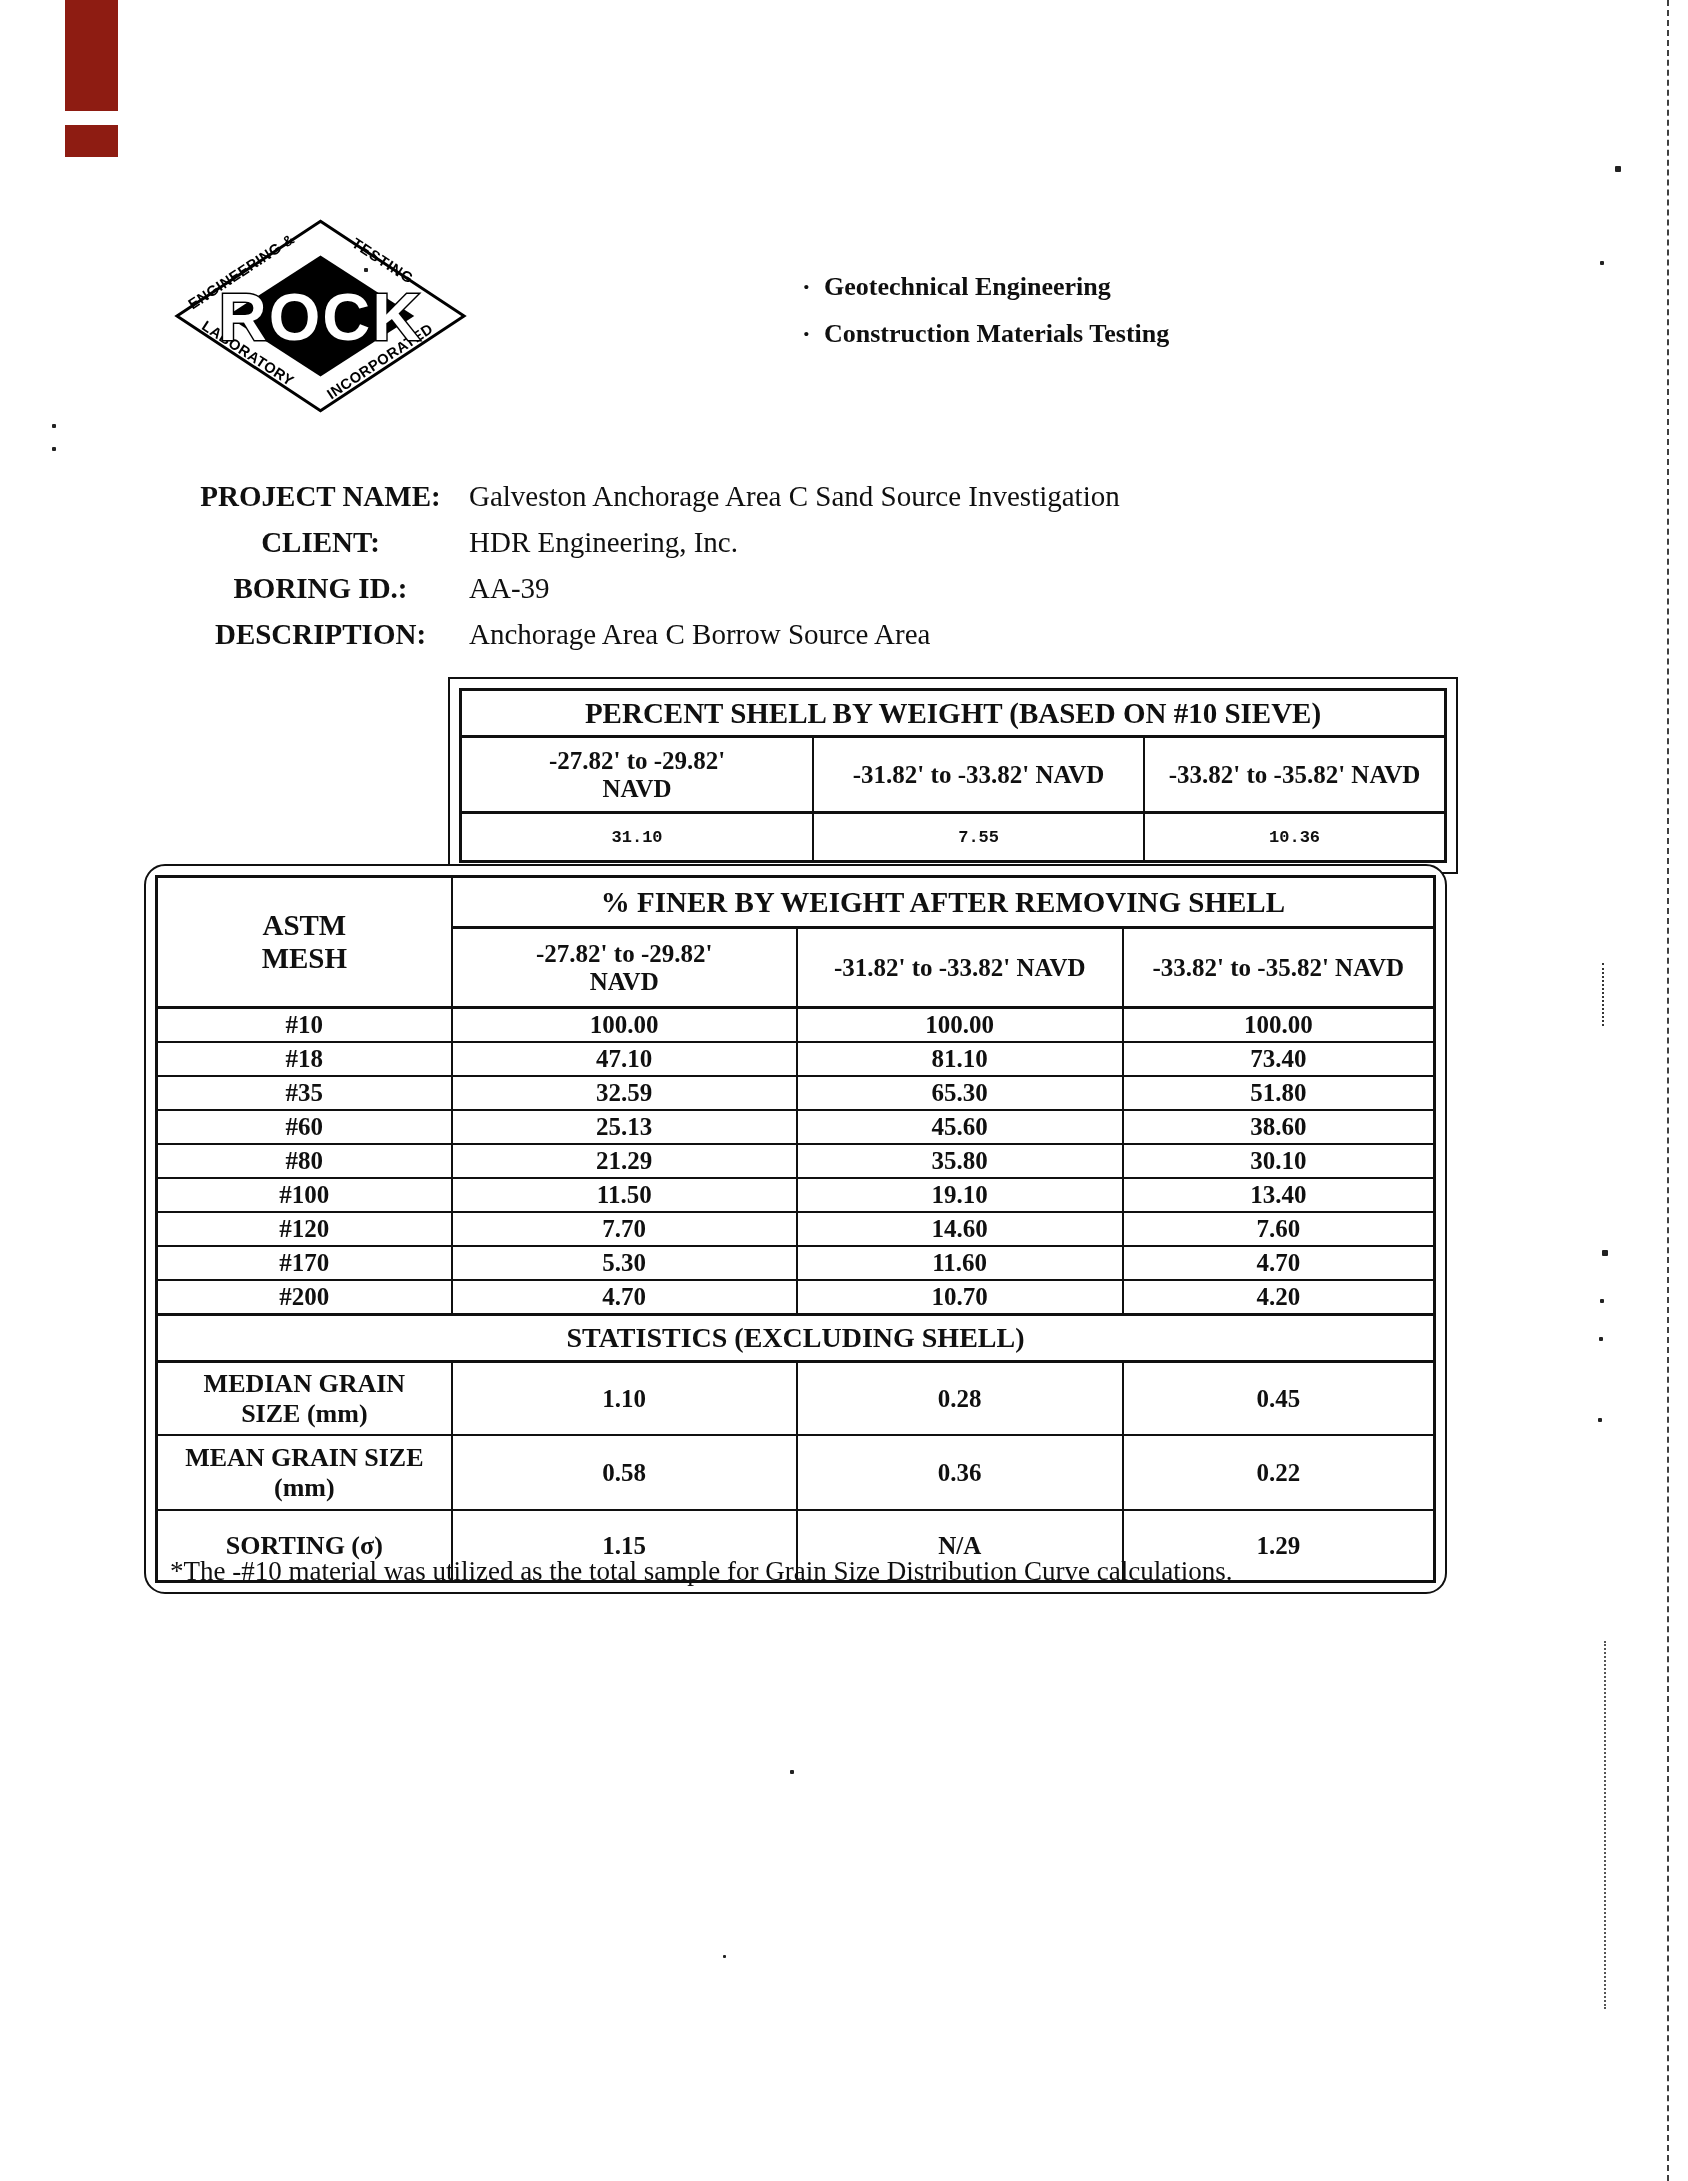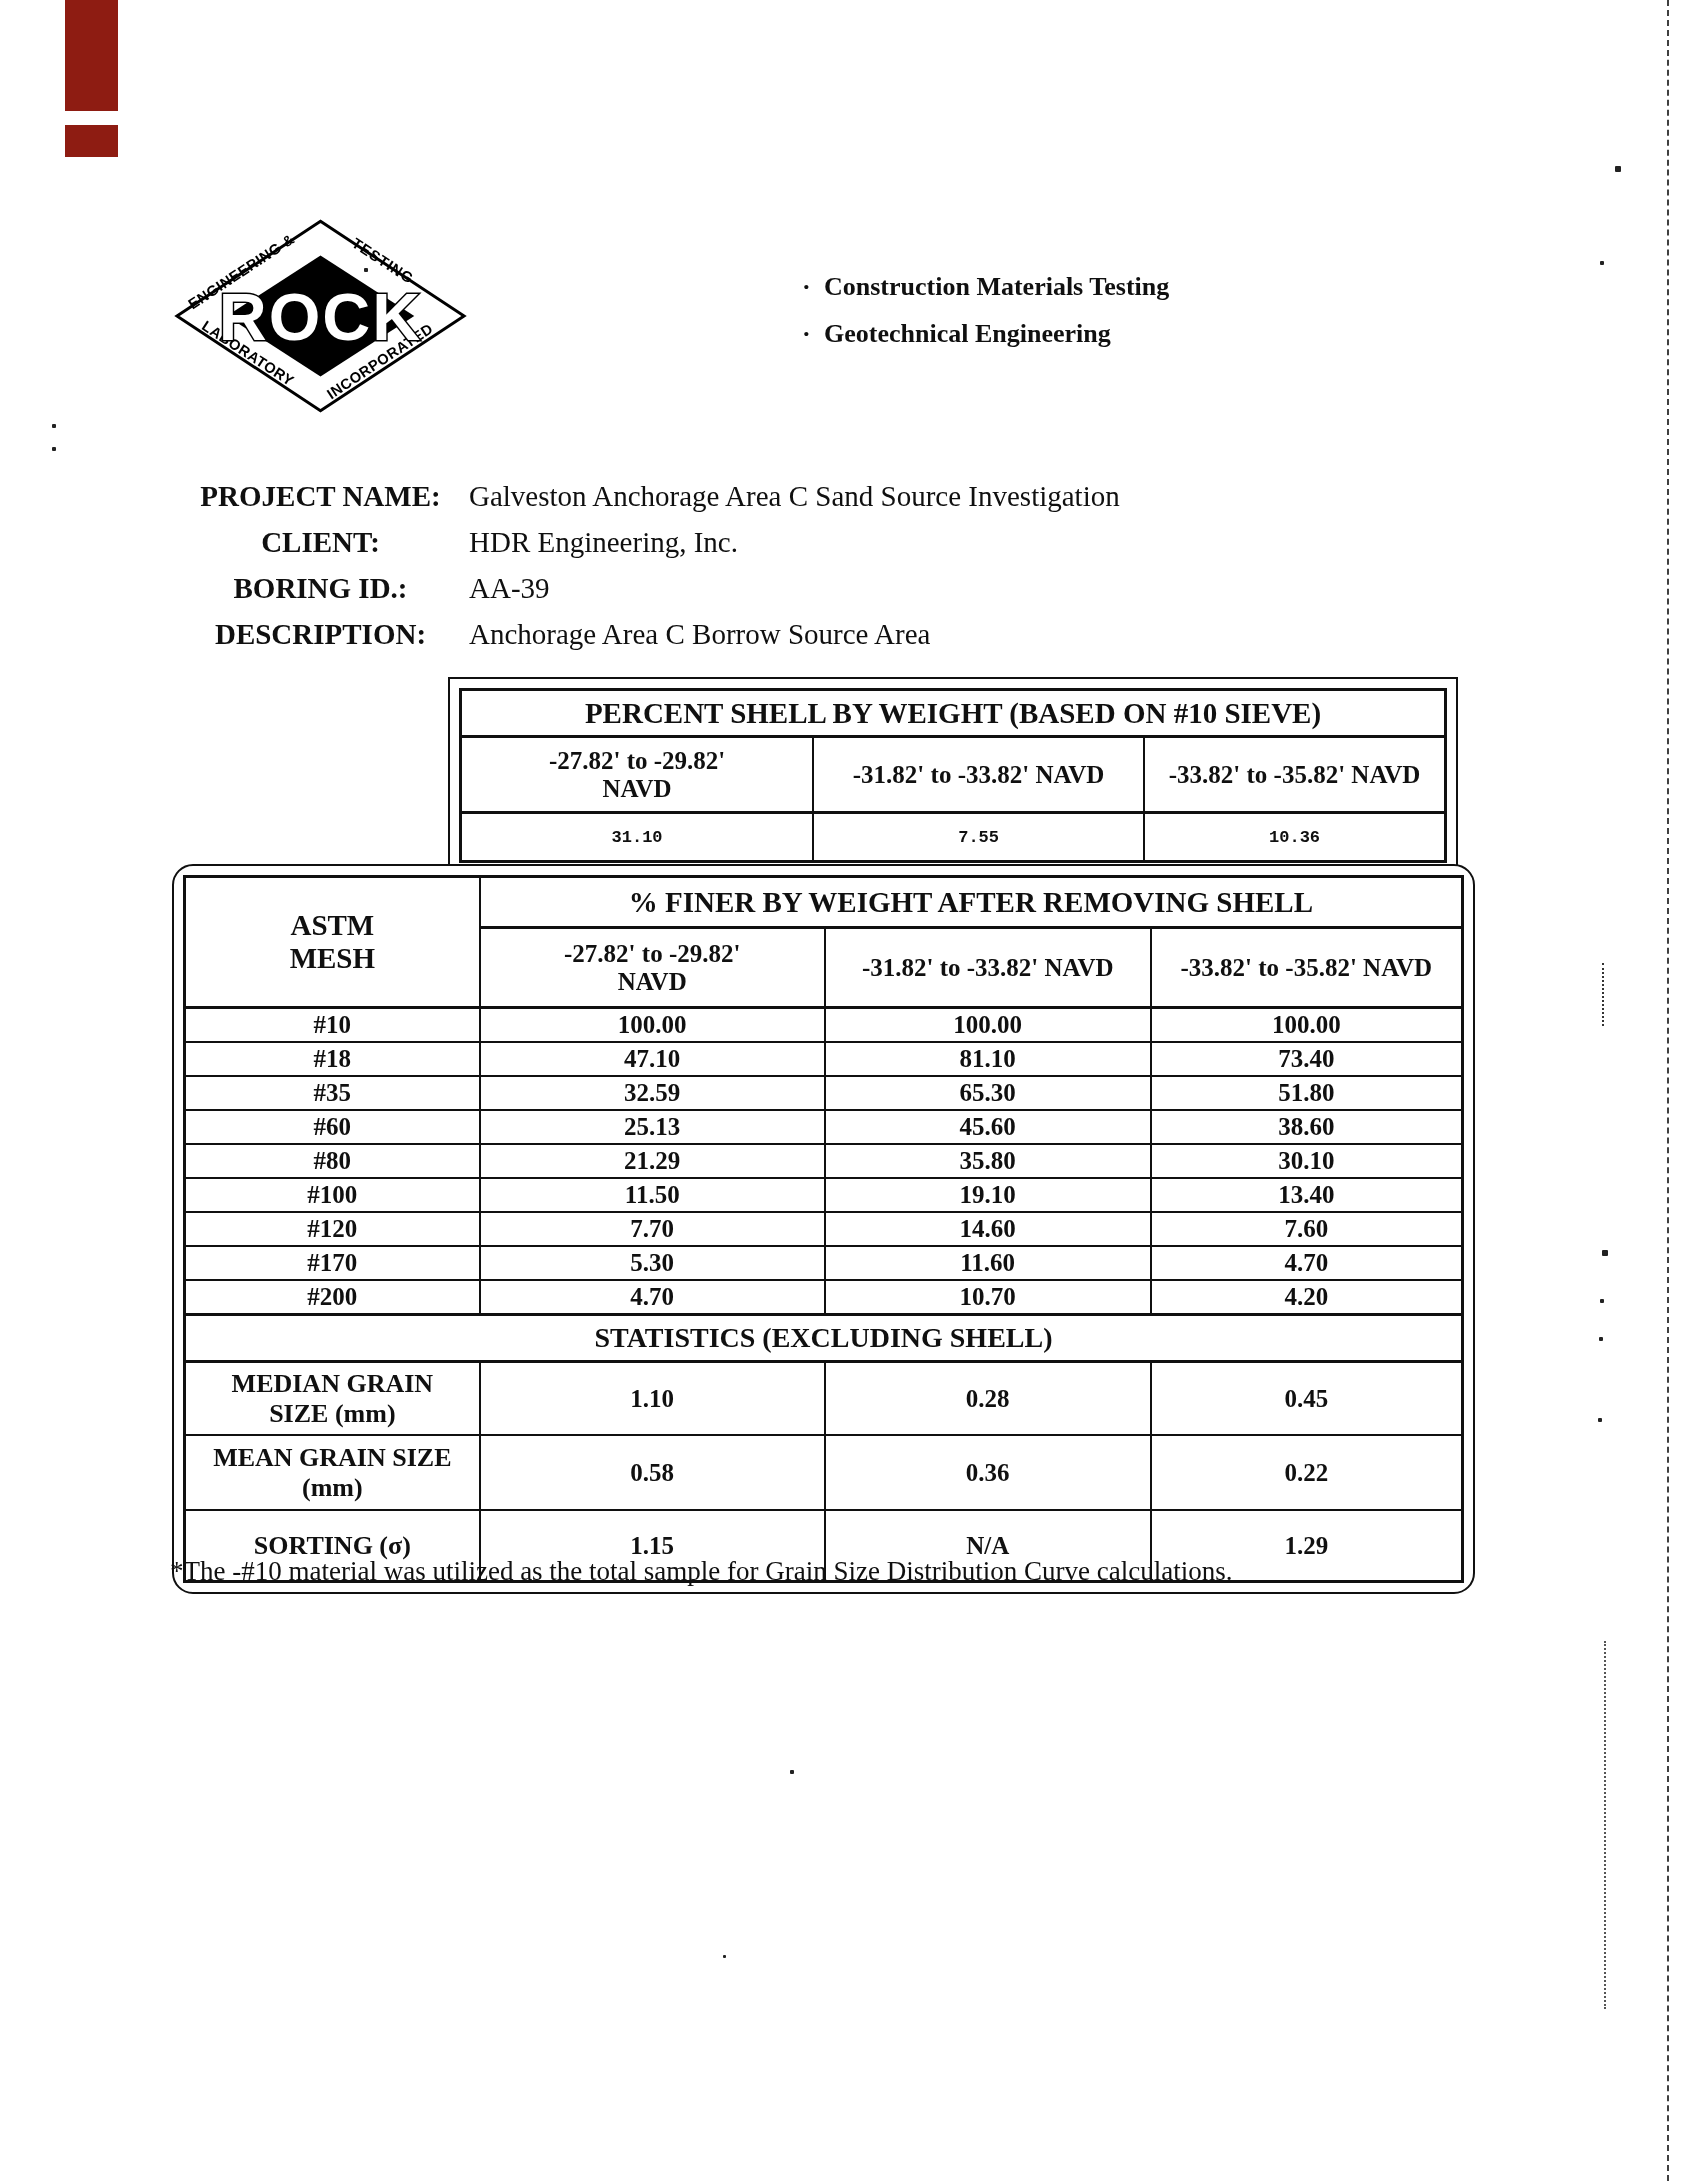--- a/index.html
+++ b/index.html
@@ -31,21 +31,21 @@
 
   
   .project{position:absolute;left:188px;top:473px;font-size:29px;line-height:46px;white-space:nowrap;}
   .project .row{display:flex;}
   .project .label{width:265px;text-align:center;font-weight:bold;}
   .project .value{margin-left:16px;}
 
   
   .tblwrap{position:absolute;border:2px solid var(--ink);padding:9px;background:var(--paper);}
   .tblwrap.t1{left:448px;top:677px;width:988px;}
-  .tblwrap.t2{left:172px;top:864px;width:1281px;border-radius:21px;}
+  .tblwrap.t2{left:144px;top:864px;width:1281px;border-radius:21px;}
   table{width:100%;border-collapse:collapse;border:3px solid var(--ink);table-layout:fixed;}
   th,td{border:2px solid var(--ink);text-align:center;vertical-align:middle;font-weight:bold;padding:0 4px;color:var(--ink);}
   .pre{white-space:pre-line;}
 
   .t1 .title th{height:44px;font-size:29px;border-bottom:3px solid var(--ink);}
   .t1 .head th{height:73px;font-size:25px;border-bottom:3px solid var(--ink);}
   .t1 .val td{height:46px;font-size:17px;font-family:Liberation Mono, monospace;}
 
   .t2 .span th{height:48px;font-size:29px;border-bottom:3px solid var(--ink);}
   .t2 .sub th{height:77px;font-size:25px;border-bottom:3px solid var(--ink);}
@@ -94,22 +94,22 @@
     <text font-family="Liberation Sans, sans-serif" font-size="15" font-weight="bold" fill="#000" letter-spacing="0.5">
       <textPath href="#edge-bl" startOffset="6%">LABORATORY</textPath>
     </text>
     <text font-family="Liberation Sans, sans-serif" font-size="15" font-weight="bold" fill="#000" letter-spacing="0.5">
       <textPath href="#edge-br" startOffset="4%">INCORPORATED</textPath>
     </text>
     <text x="150" y="125" text-anchor="middle" font-family="Liberation Sans, sans-serif" font-size="68" font-weight="bold" letter-spacing="2" fill="#ffffff" stroke="#000000" stroke-width="3" paint-order="stroke">ROCK</text>
   </svg>
 
   <div class="services">
+    <div><span class="b">·</span><span>Geotechnical Engineering</span></div>
     <div><span class="b">·</span><span>Construction Materials Testing</span></div>
-    <div><span class="b">·</span><span>Geotechnical Engineering</span></div>
   </div>
 
   <div class="project">
     <div class="row">
       <span class="label">PROJECT NAME:</span>
       <span class="value">Galveston Anchorage Area C Sand Source Investigation</span>
     </div>
     <div class="row">
       <span class="label">CLIENT:</span>
       <span class="value">HDR Engineering, Inc.</span>

